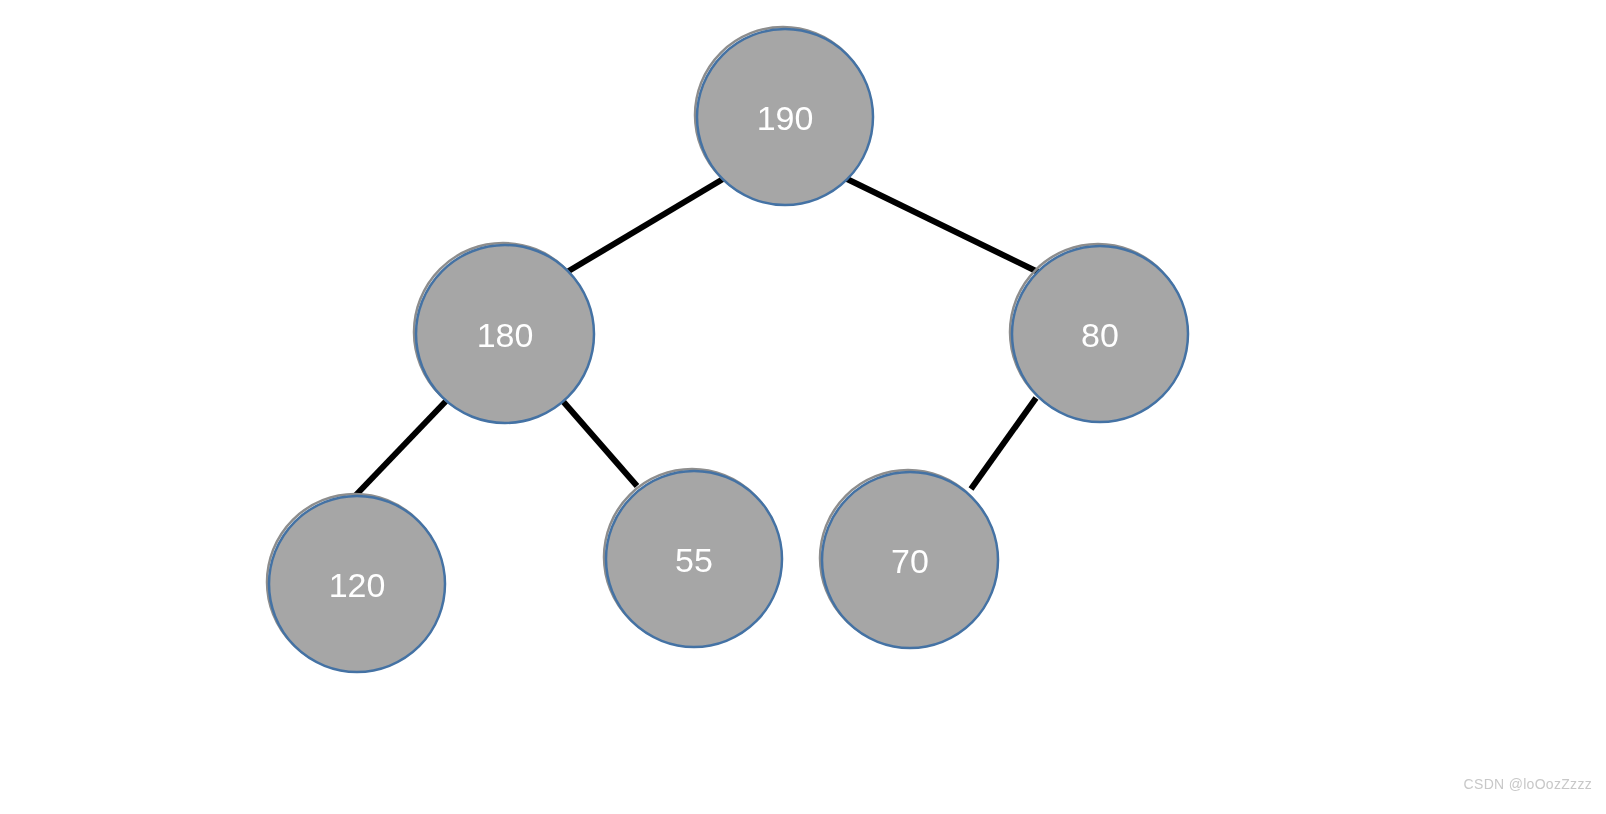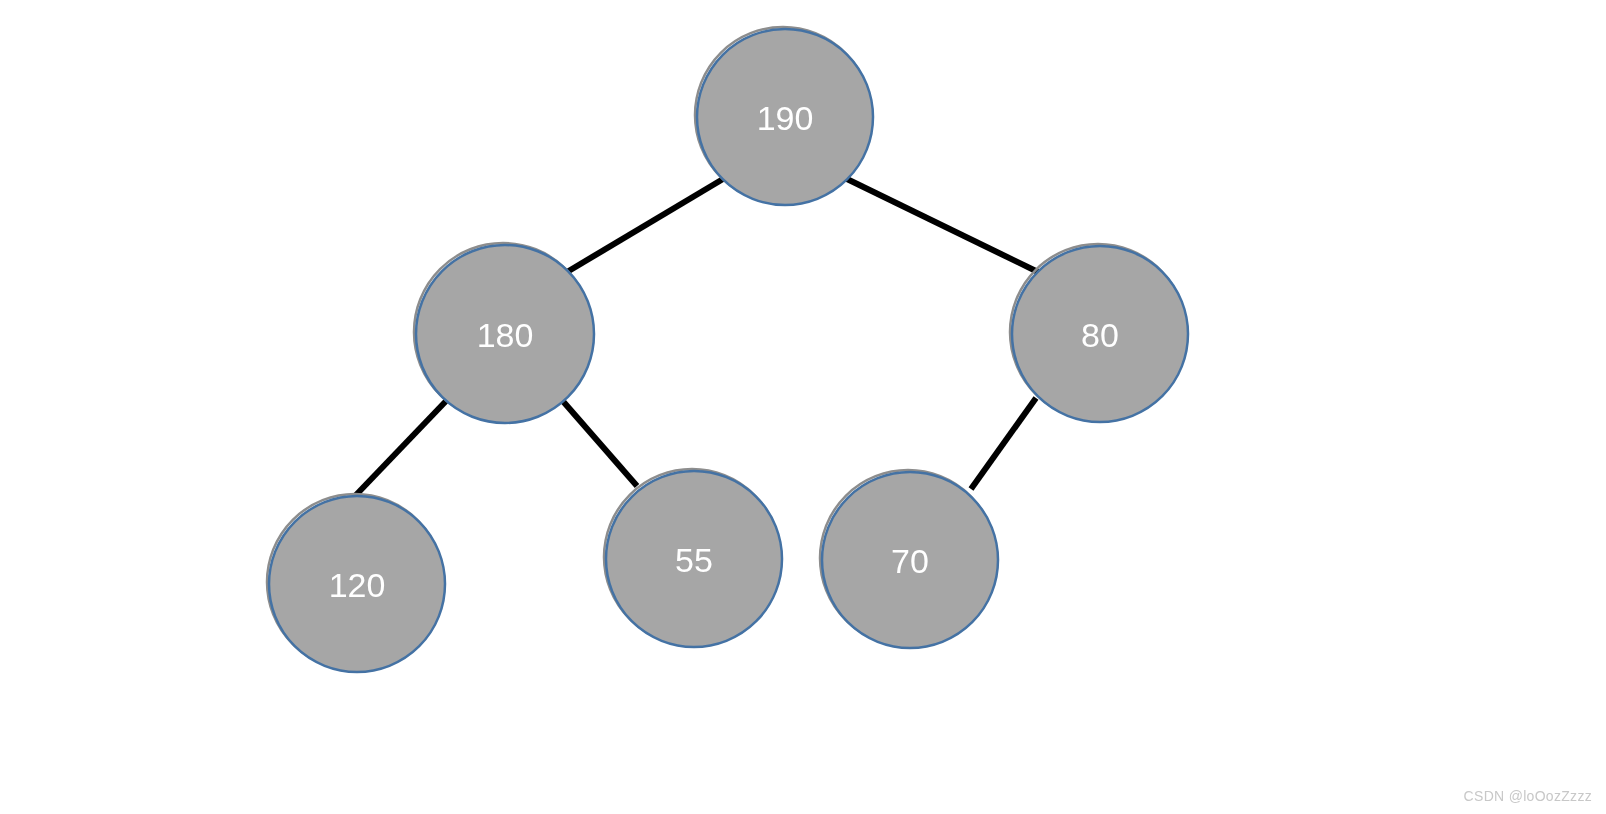--- a/index.html
+++ b/index.html
@@ -46,21 +46,21 @@
     paint-order: stroke;
   }
   .tree-edge {
     stroke: #000000;
     stroke-width: 6;
     stroke-linecap: butt;
   }
   #watermark {
     position: absolute;
     right: 14px;
-    bottom: 10px;
+    bottom: 22px;
     font-family: "Liberation Sans", sans-serif;
     font-size: 14px;
     color: #c8c8c8;
     letter-spacing: 0.3px;
     white-space: nowrap;
   }
 </style>
 </head>
 <body>
 

